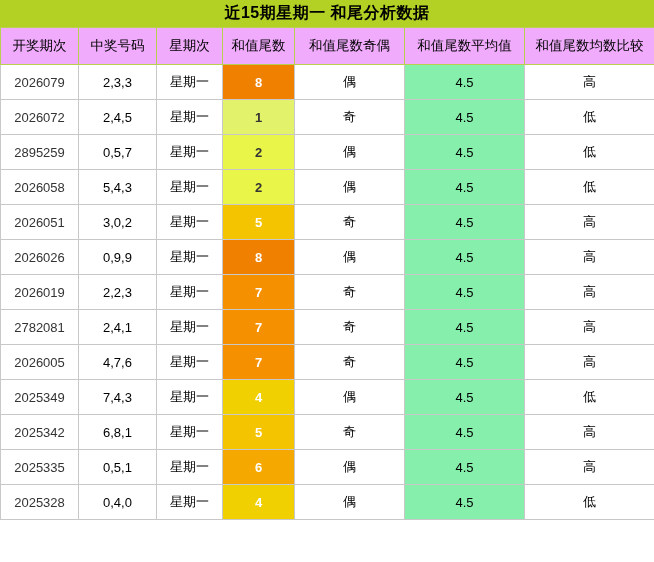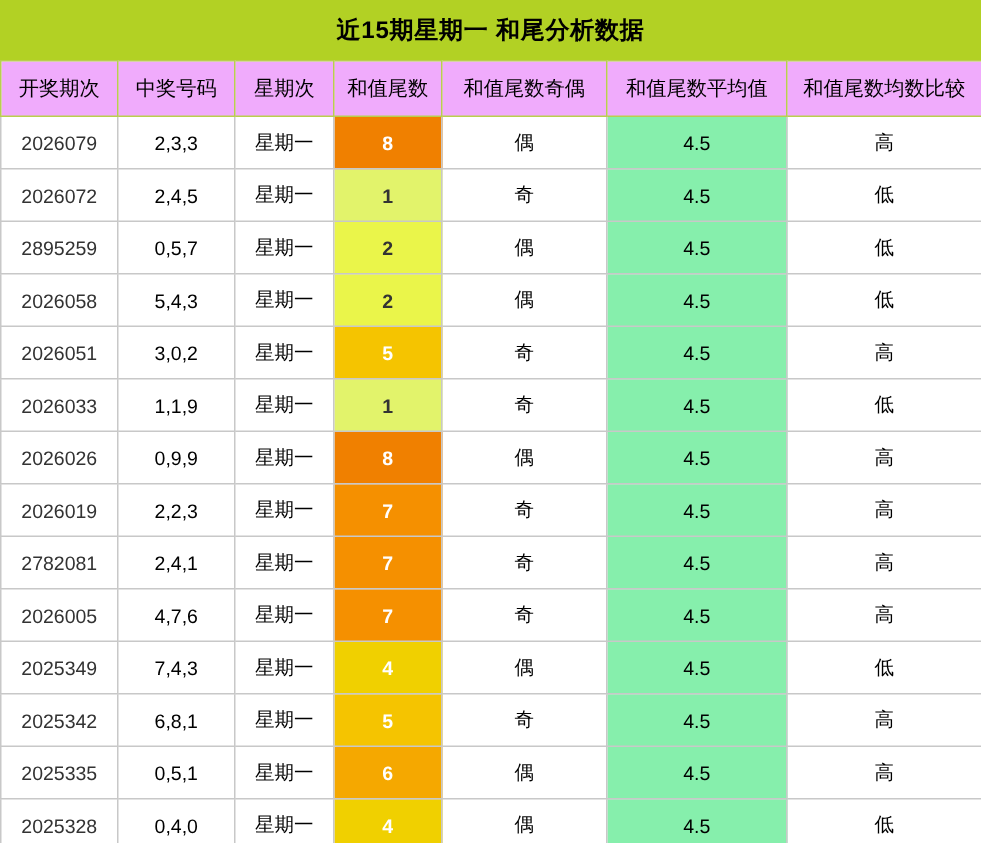--- a/index.html
+++ b/index.html
@@ -12,21 +12,21 @@
     height: 562px;
     font-family: "Liberation Sans", sans-serif;
     font-size: 13px;
     color: #000000;
     overflow: hidden;
   }
   .wrap {
     width: 654px;
   }
   .title-bar {
-    height: 40px;
+    height: 27px;
     background: #b2d124;
     display: flex;
     align-items: center;
     justify-content: center;
     font-size: 16px;
     font-weight: bold;
     color: #000000;
     letter-spacing: 0.5px;
   }
   table {
@@ -143,29 +143,20 @@
         <tr>
           <td class="issue">2026051</td>
           <td>3,0,2</td>
           <td>星期一</td>
           <td class="tailnum" style="background:#f5c400;color:#ffffff;">5</td>
           <td>奇</td>
           <td class="avg">4.5</td>
           <td class="cmp">高</td>
         </tr>
         <tr>
-          <td class="issue">2026033</td>
-          <td>1,1,9</td>
-          <td>星期一</td>
-          <td class="tailnum" style="background:#e2f36b;color:#333;">1</td>
-          <td>奇</td>
-          <td class="avg">4.5</td>
-          <td class="cmp">低</td>
-        </tr>
-        <tr>
           <td class="issue">2026026</td>
           <td>0,9,9</td>
           <td>星期一</td>
           <td class="tailnum" style="background:#f08000;color:#ffffff;">8</td>
           <td>偶</td>
           <td class="avg">4.5</td>
           <td class="cmp">高</td>
         </tr>
         <tr>
           <td class="issue">2026019</td>

